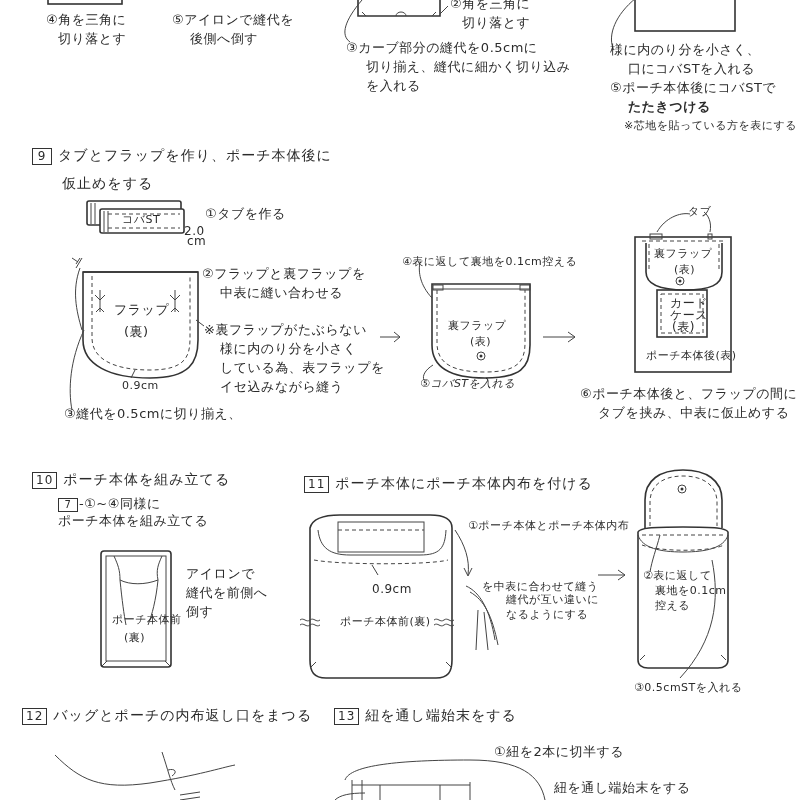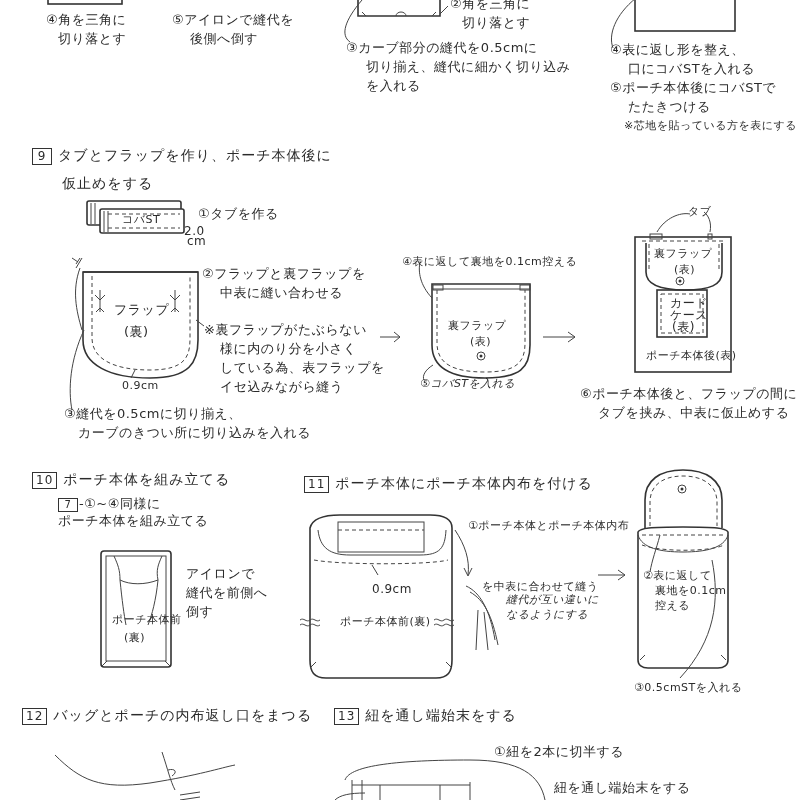--- a/index.html
+++ b/index.html
@@ -167,53 +167,52 @@
 <div class="t" style="left:450px;top:-6px;">
   <div>②角を三角に</div>
   <div style="padding-left:12px;">切り落とす</div>
 </div>
 <div class="t" style="left:346px;top:38px;">
   <div>③カーブ部分の縫代を0.5cmに</div>
   <div style="padding-left:20px;">切り揃え、縫代に細かく切り込み</div>
   <div style="padding-left:20px;">を入れる</div>
 </div>
 <div class="t" style="left:610px;top:40px;">
-  <div>④表に返し形を整え、</div>
+  <div>様に内のり分を小さく、</div>
   <div style="padding-left:18px;">口にコバSTを入れる</div>
   <div>⑤ポーチ本体後にコバSTで</div>
-  <div style="padding-left:18px;">たたきつける</div>
+  <div style="padding-left:18px;font-weight:bold;">たたきつける</div>
   <div class="t-sm" style="padding-left:14px;margin-top:2px;">※芯地を貼っている方を表にする</div>
 </div>
 
 <div class="t t-head" style="left:32px;top:144px;">
   <span class="stepbox">9</span><span>タブとフラップを作り、ポーチ本体後に</span>
   <div style="padding-left:30px;margin-top:6px;">仮止めをする</div>
 </div>
-<div class="t" style="left:198px;top:204px;">①タブを作る</div>
+<div class="t" style="left:205px;top:204px;">①タブを作る</div>
 <div class="t t-sm" style="left:122px;top:212px;">コバST</div>
 <div class="t t-xs" style="left:184px;top:226px;">2.0</div>
 <div class="t t-xs" style="left:187px;top:236px;">cm</div>
 
 <div class="t" style="left:114px;top:300px;">フラップ</div>
 <div class="t" style="left:124px;top:322px;">(裏)</div>
 <div class="t t-sm" style="left:122px;top:378px;">0.9cm</div>
 
 <div class="t" style="left:202px;top:264px;">
   <div>②フラップと裏フラップを</div>
   <div style="padding-left:18px;">中表に縫い合わせる</div>
 </div>
 <div class="t" style="left:204px;top:320px;">
   <div>※裏フラップがたぶらない</div>
   <div style="padding-left:16px;">様に内のり分を小さく</div>
   <div style="padding-left:16px;">している為、表フラップを</div>
   <div style="padding-left:16px;">イセ込みながら縫う</div>
 </div>
 <div class="t" style="left:64px;top:404px;">
   <div>③縫代を0.5cmに切り揃え、</div>
-  <div style="padding-left:14px;">カーブのきつい所に切り込みを入れる</div>
 </div>
 
 <div class="t t-sm" style="left:402px;top:254px;">④表に返して裏地を0.1cm控える</div>
 <div class="t t-sm" style="left:448px;top:318px;">裏フラップ</div>
 <div class="t t-sm" style="left:470px;top:334px;">(表)</div>
 <div class="t t-sm" style="left:420px;top:376px;font-style:italic;">⑤コバSTを入れる</div>
 
 <div class="t t-sm" style="left:688px;top:204px;">タブ</div>
 <div class="t t-sm" style="left:654px;top:246px;">裏フラップ</div>
 <div class="t t-sm" style="left:674px;top:262px;">(表)</div>
@@ -244,21 +243,21 @@
 
 <div class="t t-head" style="left:304px;top:472px;">
   <span class="stepbox">11</span><span>ポーチ本体にポーチ本体内布を付ける</span>
 </div>
 <div class="t t-xs" style="left:372px;top:584px;">0.9cm</div>
 <div class="t t-sm" style="left:340px;top:614px;">ポーチ本体前(裏)</div>
 <div class="t t-sm" style="left:468px;top:518px;">
   <div>①ポーチ本体とポーチ本体内布</div>
   <div style="padding-left:14px;margin-top:46px;">を中表に合わせて縫う</div>
 </div>
-<div class="t t-sm" style="left:506px;top:592px;font-style:italic;">
+<div class="t t-sm" style="left:506px;top:592px;">
   <div>縫代が互い違いに</div>
   <div>なるようにする</div>
 </div>
 <div class="t t-sm" style="left:643px;top:568px;">
   <div>②表に返して</div>
   <div style="padding-left:12px;">裏地を0.1cm</div>
   <div style="padding-left:12px;">控える</div>
 </div>
 <div class="t t-sm" style="left:634px;top:680px;">③0.5cmSTを入れる</div>
 

